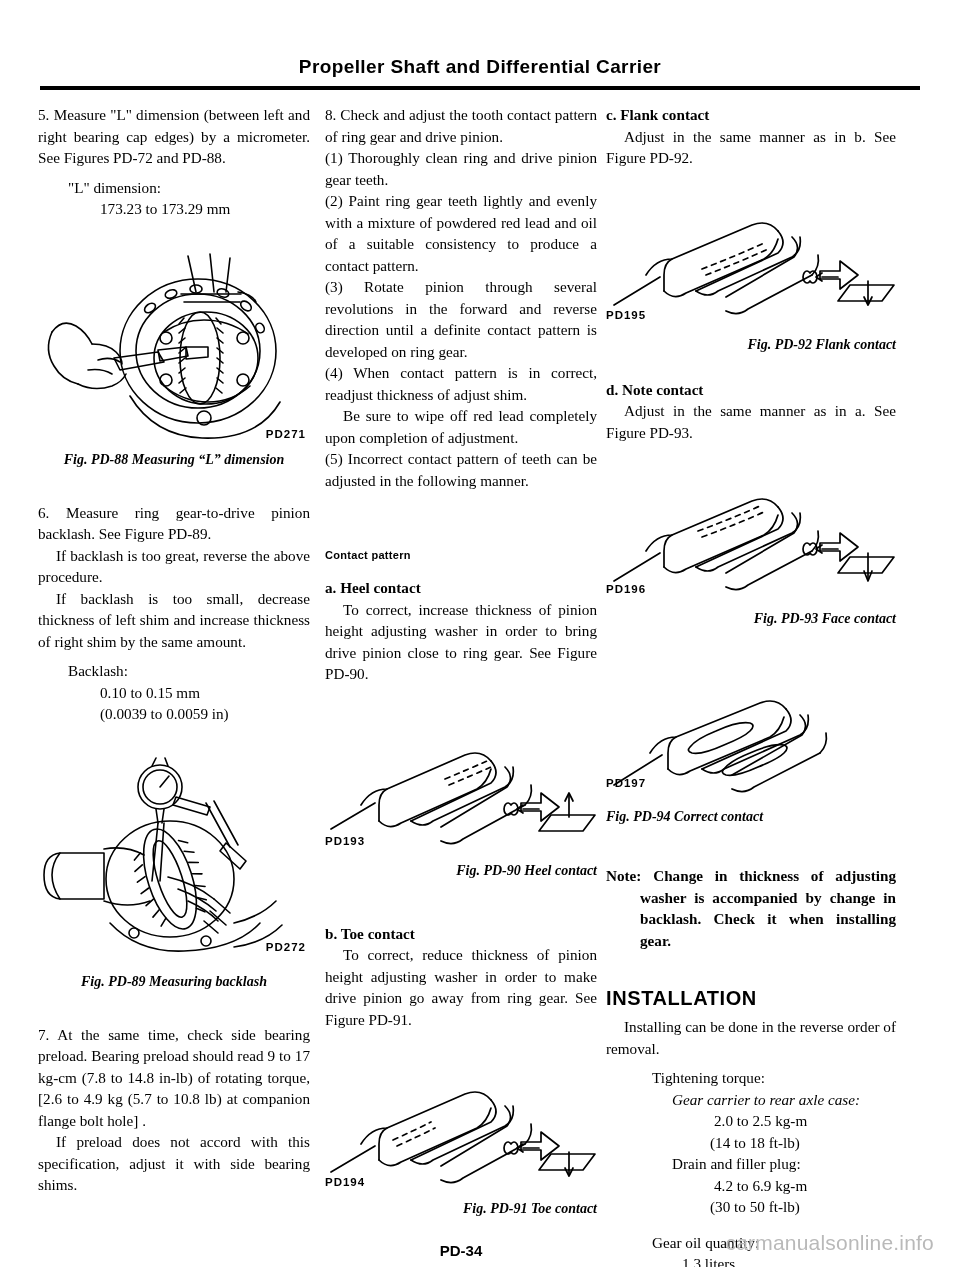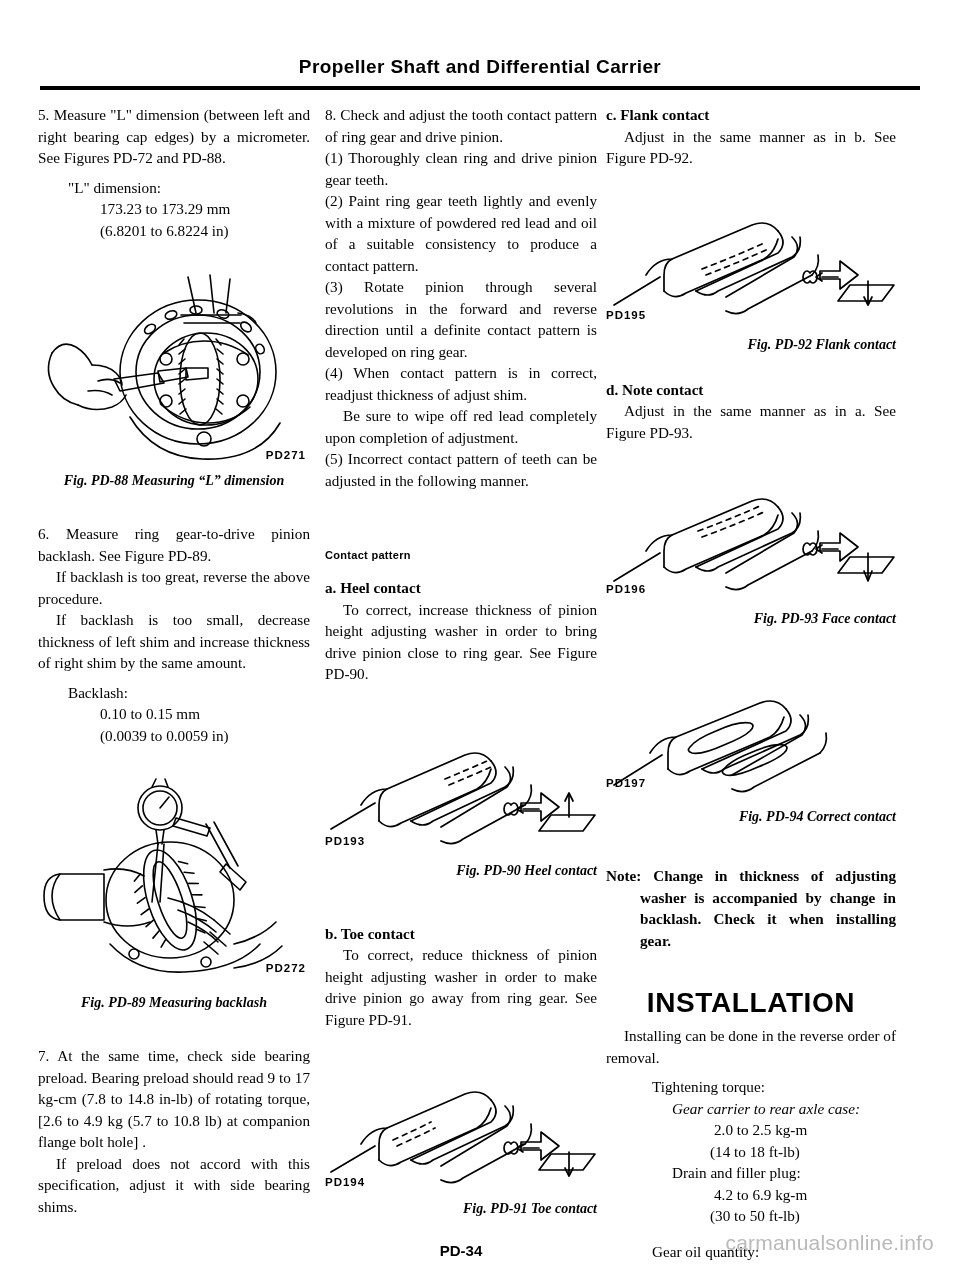--- a/index.html
+++ b/index.html
@@ -21,21 +21,21 @@
   .ind{text-indent:18px;}
   .spec{margin:0;font-size:15.2px;line-height:21.5px;text-align:left;}
   .lvl1{padding-left:30px;}
   .lvl2{padding-left:62px;}
   .lvl3{padding-left:46px;}
   .gap{height:14px;}
   .gap-s{height:8px;}
   .gap-l{height:26px;}
 
   .sec-head{font-family:"Liberation Sans",sans-serif;font-weight:bold;font-size:11px;letter-spacing:.3px;}
-  .inst-head{font-family:"Liberation Sans",sans-serif;font-weight:bold;font-size:28px;letter-spacing:.6px;text-align:center;}
+  .inst-head{font-family:"Liberation Sans",sans-serif;font-weight:bold;font-size:20px;letter-spacing:.6px;}
   .sub-head{font-weight:bold;font-size:15.2px;line-height:21.5px;}
   .note{font-weight:bold;font-size:15.2px;line-height:21.5px;text-align:justify;text-align-last:left;}
   .note .hang{display:block;padding-left:34px;text-indent:-34px;}
 
   .figcap{font-style:italic;font-weight:bold;font-size:14px;text-align:center;}
   .figcode{font-family:"Liberation Sans",sans-serif;font-weight:bold;font-size:11.5px;letter-spacing:1px;}
 
   .fig{position:relative;}
   .fig svg{display:block;}
 
@@ -55,21 +55,20 @@
 
   <div class="page-title">Propeller Shaft and Differential Carrier</div>
   <div class="title-rule"></div>
 
   <div class="col col1">
 
     <p class="j">5.   Measure "L" dimension (between left and right bearing cap edges) by a micrometer. See Figures PD-72 and PD-88.</p>
     <div class="gap-s"></div>
     <p class="spec lvl1">"L" dimension:</p>
     <p class="spec lvl2">173.23 to 173.29 mm</p>
-    <p class="spec lvl2">(6.8201 to 6.8224 in)</p>
 
     <div class="gap-l"></div>
 
     <div class="fig">
       <svg width="272" height="200" viewBox="0 0 272 200">
         <g fill="none" stroke="#000" stroke-width="1.6" stroke-linejoin="round" stroke-linecap="round">
 
           <ellipse cx="160" cy="105" rx="78" ry="72"></ellipse>
           <ellipse cx="160" cy="105" rx="62" ry="57"></ellipse>
 
@@ -377,21 +376,21 @@
           <path d="M214 64 q8 -8 6 -20"></path>
 
           <path d="M84 58 q6 -8 26 -16 q22 -10 34 -8 q6 2 0 8 q-6 6 -26 14 q-22 10 -32 8 q-6 -2 -2 -6 z"></path>
           <path d="M118 80 q6 -8 26 -16 q22 -10 34 -8 q6 2 0 8 q-6 6 -26 14 q-22 10 -32 8 q-6 -2 -2 -6 z"></path>
           <path d="M8 96 l48 -30"></path>
         </g>
       </svg>
       <div class="figcode code-left" style="top:88px;">PD197</div>
     </div>
     <div style="height:8px;"></div>
-    <div class="figcap" style="text-align:right;">Fig. PD-94  Correct contact</div>
+    <div class="figcap" style="text-align:left;">Fig. PD-94  Correct contact</div>
 
     <div class="gap-l"></div>
     <div style="height:14px;"></div>
 
     <div class="note">
       <span class="hang">Note: Change in thickness of adjusting washer is accompanied by change in backlash. Check it when installing gear.</span>
     </div>
 
     <div class="gap-l"></div>
     <div style="height:10px;"></div>

